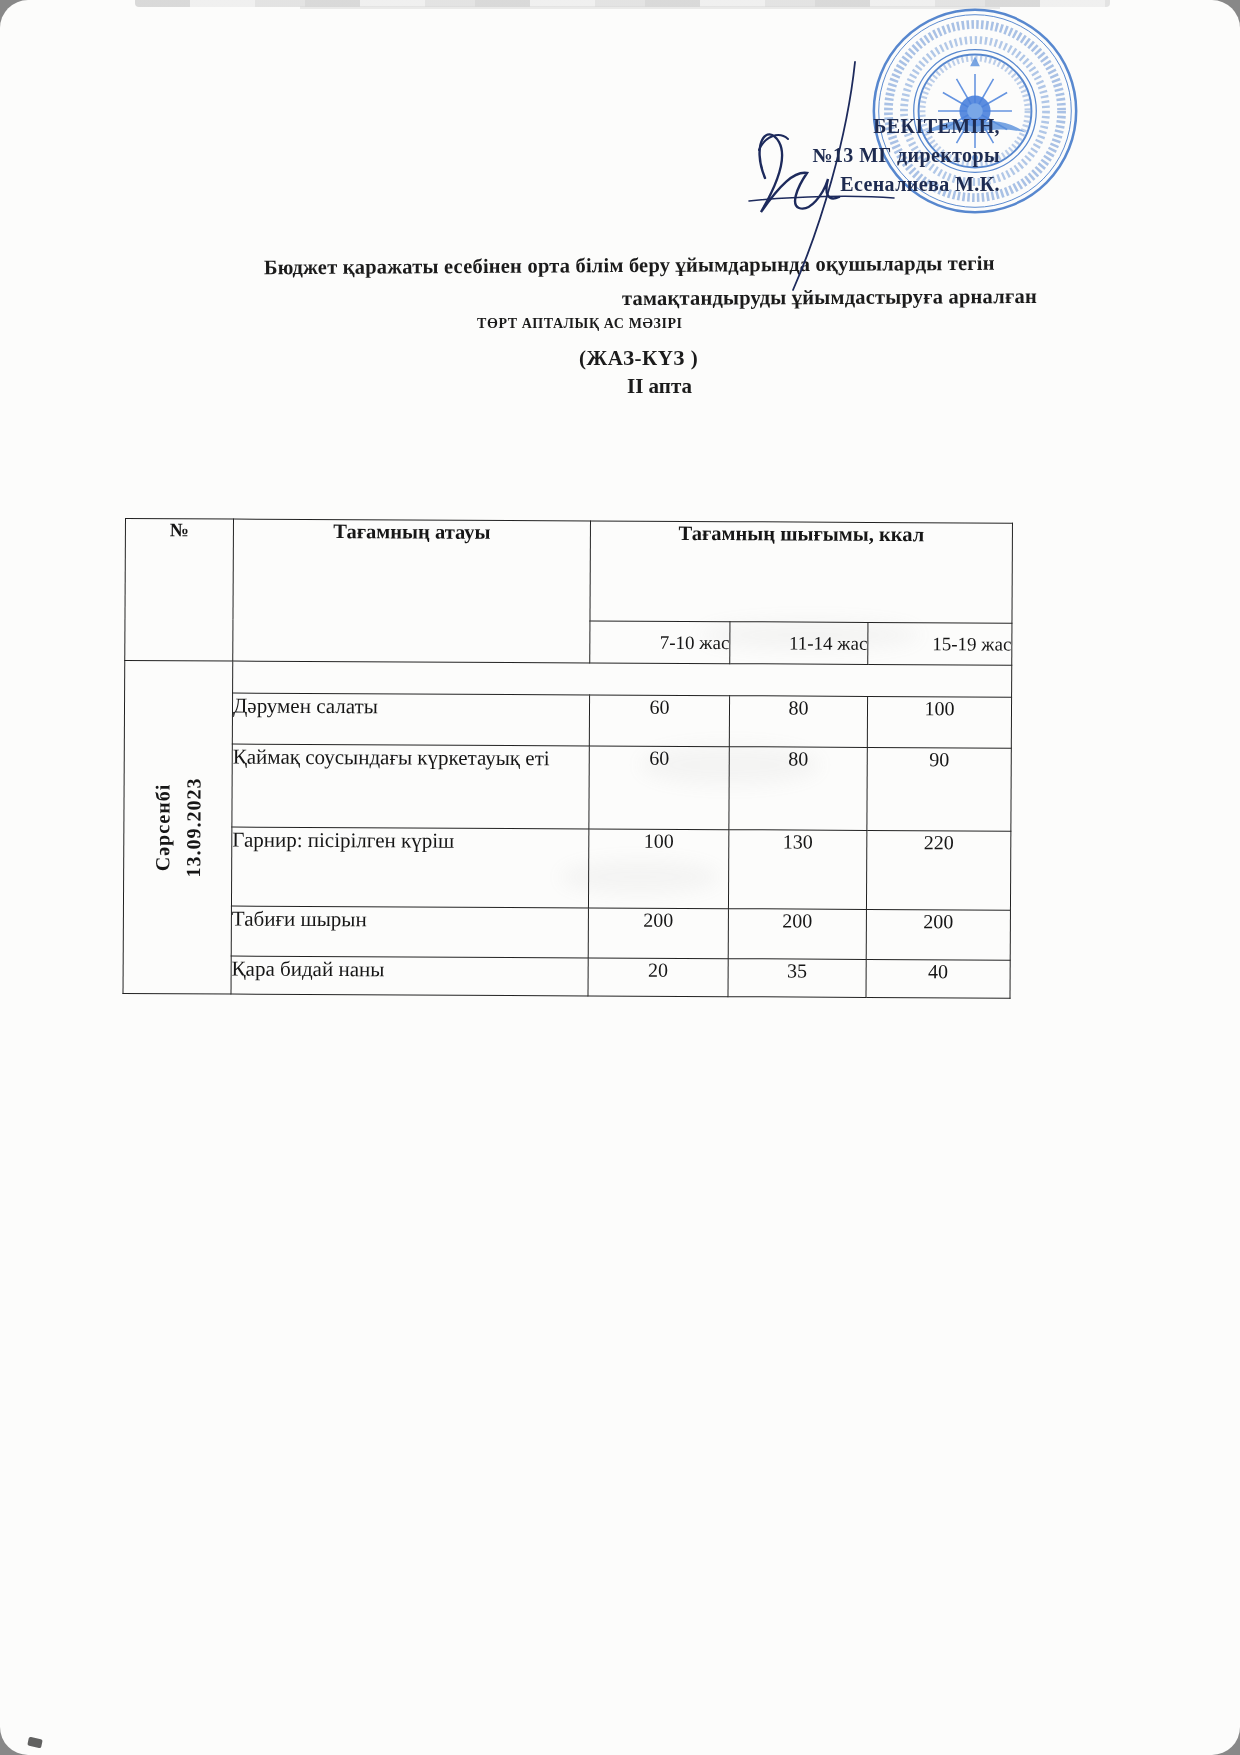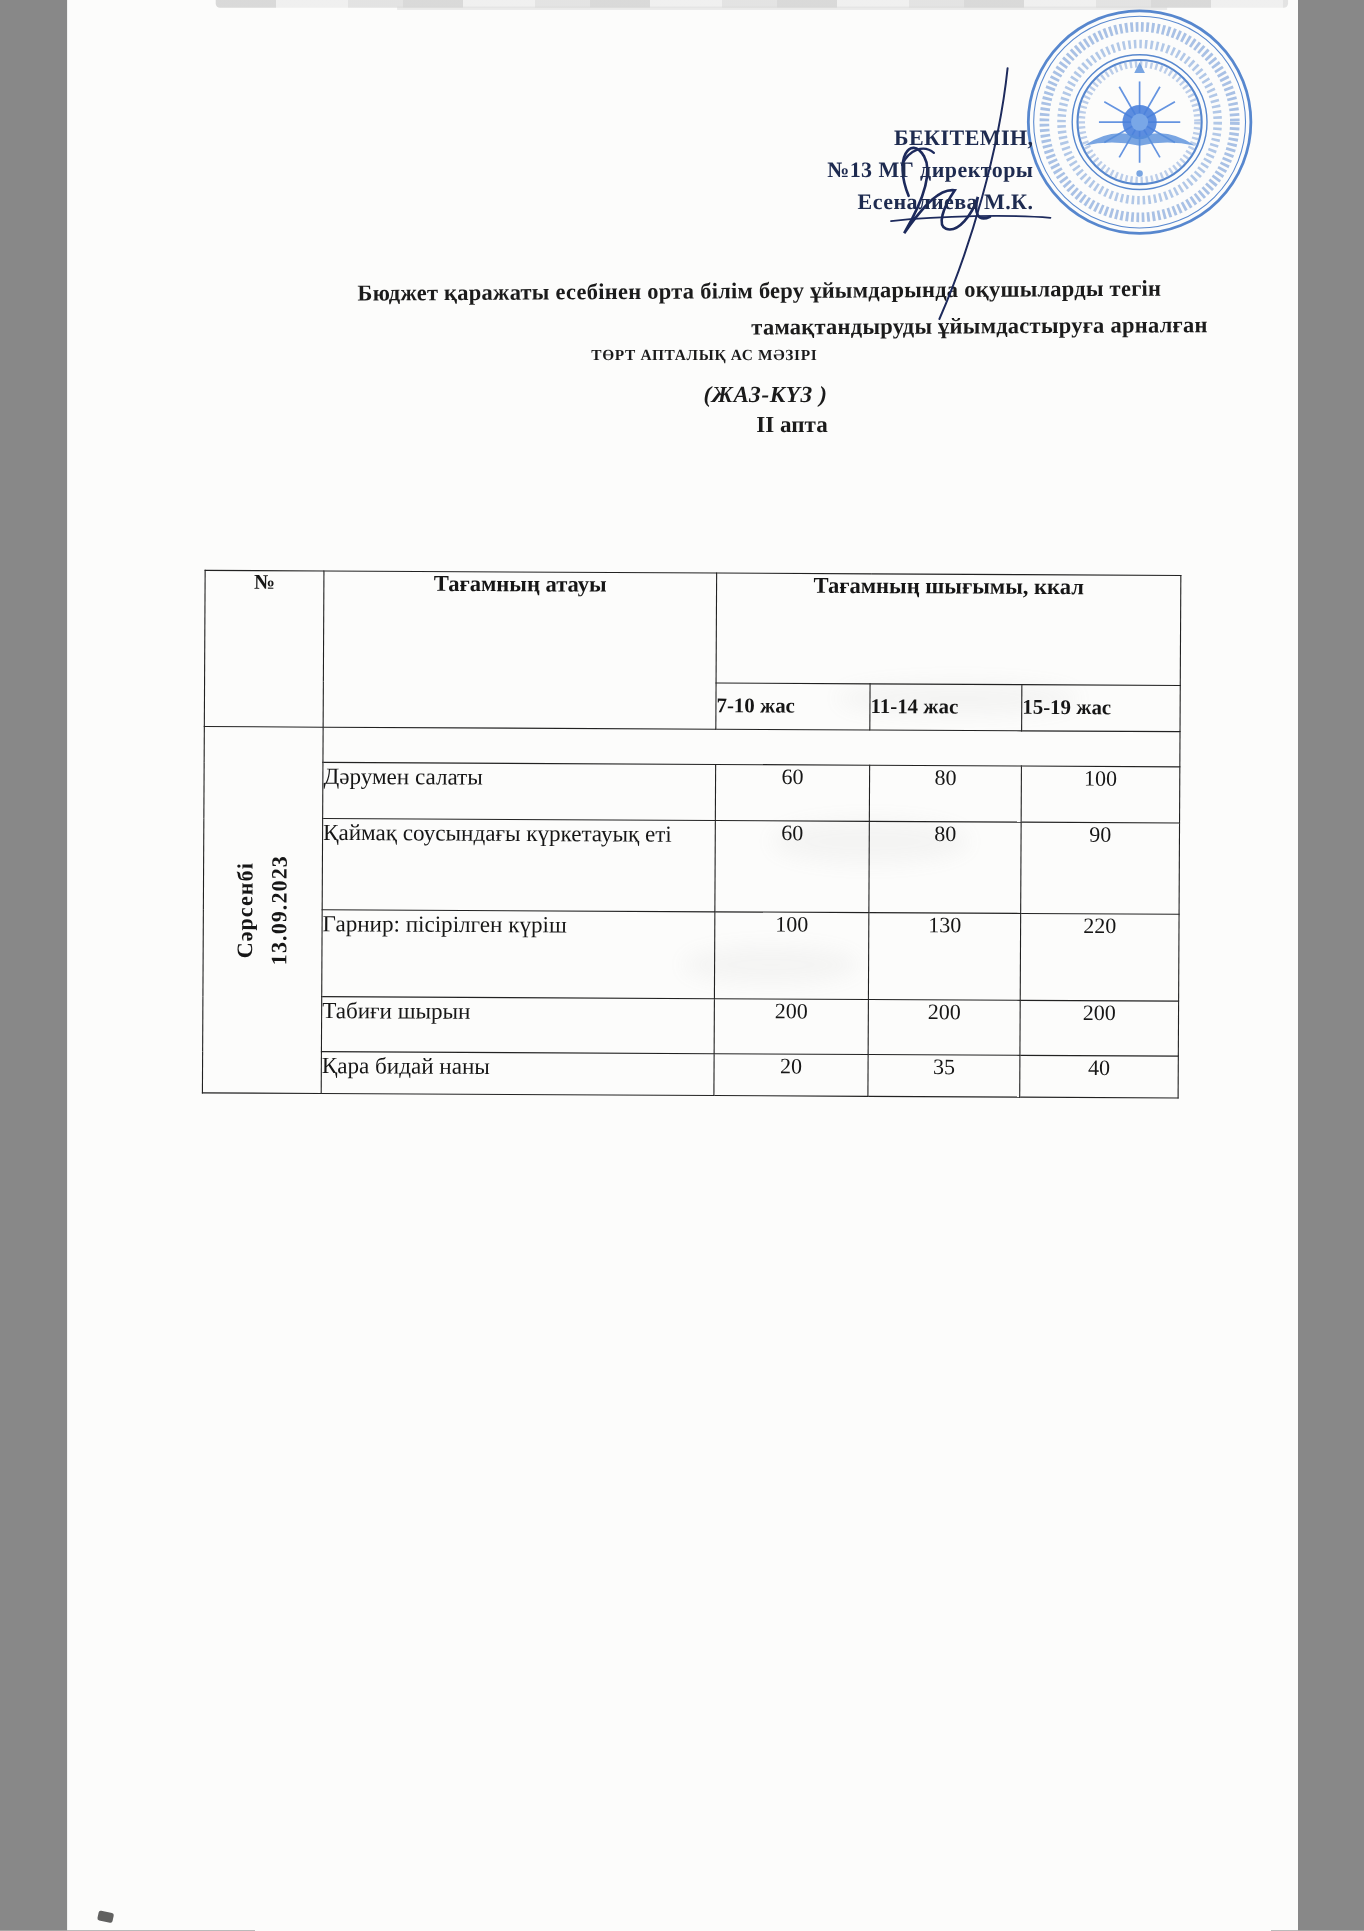--- a/index.html
+++ b/index.html
@@ -1,23 +1,24 @@
 <!DOCTYPE html>
 <html><head>
 <meta charset="utf-8">
 <style>
   html,body{margin:0;padding:0;background:#888;}
   .page{
     position:relative;
-    width:1119px;height:1755px;
+    width:1240px;height:1755px;
     margin:0 auto;
     background:#fcfcfb;
     font-family:"Liberation Serif", serif;
     color:#1b1b1b;
     overflow:hidden;
+    border-radius:28px;
   }
 
   
   .scan-edge{
     position:absolute;top:0;left:135px;width:975px;height:7px;
     background:repeating-linear-gradient(90deg,#bdbdbd 0 55px,#e6e6e6 55px 120px,#cfcfcf 120px 170px);
     opacity:.55;border-radius:0 0 4px 4px;
   }
   .scan-edge2{
     position:absolute;top:6px;left:300px;width:700px;height:3px;
@@ -40,21 +41,21 @@
   }
 
   
   .stamp{position:absolute;left:868px;top:4px;width:214px;height:214px;z-index:2;opacity:.92;}
   .signature{position:absolute;left:735px;top:28px;width:180px;height:290px;z-index:2;}
 
   
   .intro1{position:absolute;top:254px;left:264px;font-weight:bold;font-size:20.5px;letter-spacing:.2px;transform:rotate(-0.35deg);z-index:1;}
   .intro2{position:absolute;top:286px;left:622px;font-weight:bold;font-size:20.5px;letter-spacing:.2px;transform:rotate(-0.3deg);z-index:1;}
   .doc-title{position:absolute;top:316px;left:477px;font-weight:bold;font-size:14px;letter-spacing:.6px;}
-  .doc-season{position:absolute;top:346px;left:579px;font-weight:bold;font-size:21px;letter-spacing:.5px;font-style:italic;}
+  .doc-season{position:absolute;top:346px;left:579px;font-weight:bold;font-size:21px;letter-spacing:.5px;}
   .doc-week{position:absolute;top:374px;left:627px;font-weight:bold;font-size:21px;}
 
   
   .menu-table{
     position:absolute;left:125px;top:518px;
     border-collapse:collapse;table-layout:fixed;
     transform:rotate(0.3deg);transform-origin:top left;
     font-size:20px;color:#161616;
   }
   .menu-table td,.menu-table th{
@@ -62,21 +63,21 @@
     padding:0;
     background:transparent;
   }
   tr.h1{height:100px;} tr.h2{height:42px;} tr.sp{height:32px;}
   tr.r1{height:51px;} tr.r2{height:83px;} tr.r3{height:79px;}
   tr.r4{height:50px;} tr.r5{height:38px;}
 
   .th-no{vertical-align:top;text-align:center;padding-top:12px;font-weight:bold;font-size:19px;}
   .th-dish{vertical-align:top;text-align:center;padding-top:16px;font-weight:bold;font-size:20.5px;}
   .th-out{vertical-align:top;text-align:center;padding-top:22px;font-weight:bold;font-size:20.5px;}
-  .th-age{text-align:left;vertical-align:middle;font-weight:bold;font-size:19px;}
+  .th-age{text-align:right;vertical-align:middle;font-weight:normal;font-size:19px;}
 
   .day-cell{vertical-align:middle;text-align:center;}
   .day-rot{
     writing-mode:vertical-rl;transform:rotate(180deg);
     margin:0 auto;font-weight:bold;font-size:20px;line-height:1.55;
     letter-spacing:1px;white-space:nowrap;
   }
   .td-dish{vertical-align:top;text-align:left;padding:10px 8px 4px 13px;font-size:21px;}
   .td-val{vertical-align:top;text-align:center;padding-top:14px;font-size:20px;}
   .sp-cell{border-left:1.7px solid #222;}

